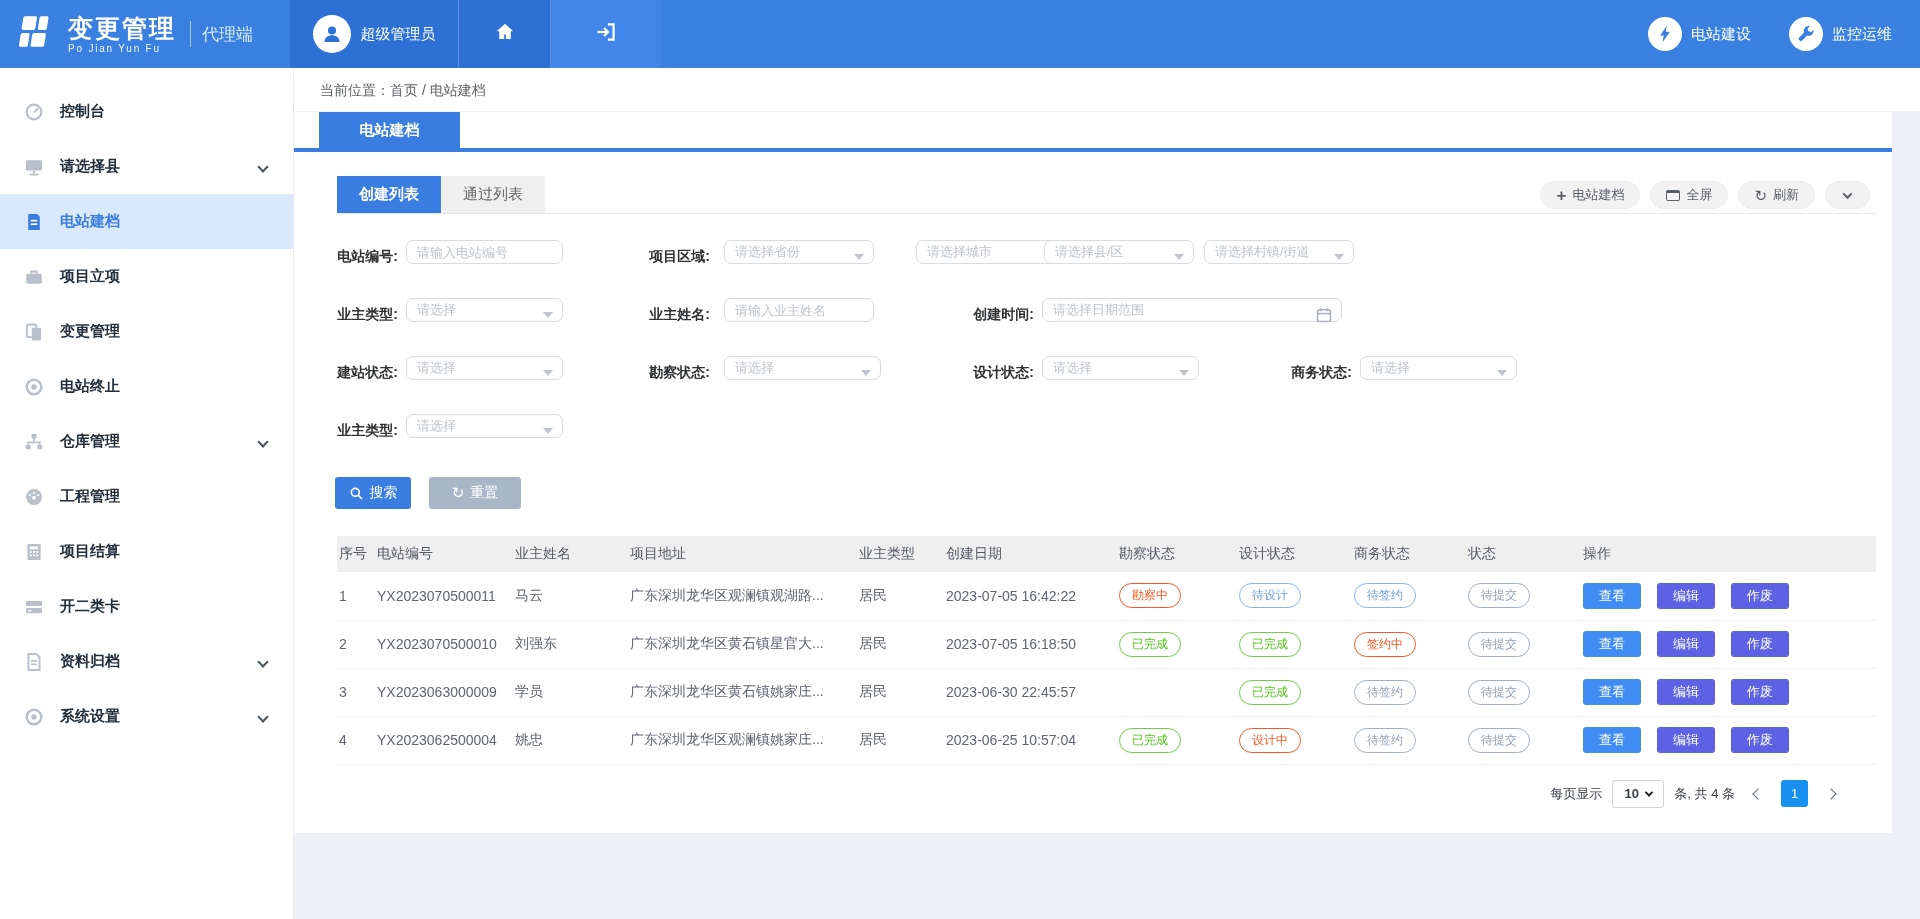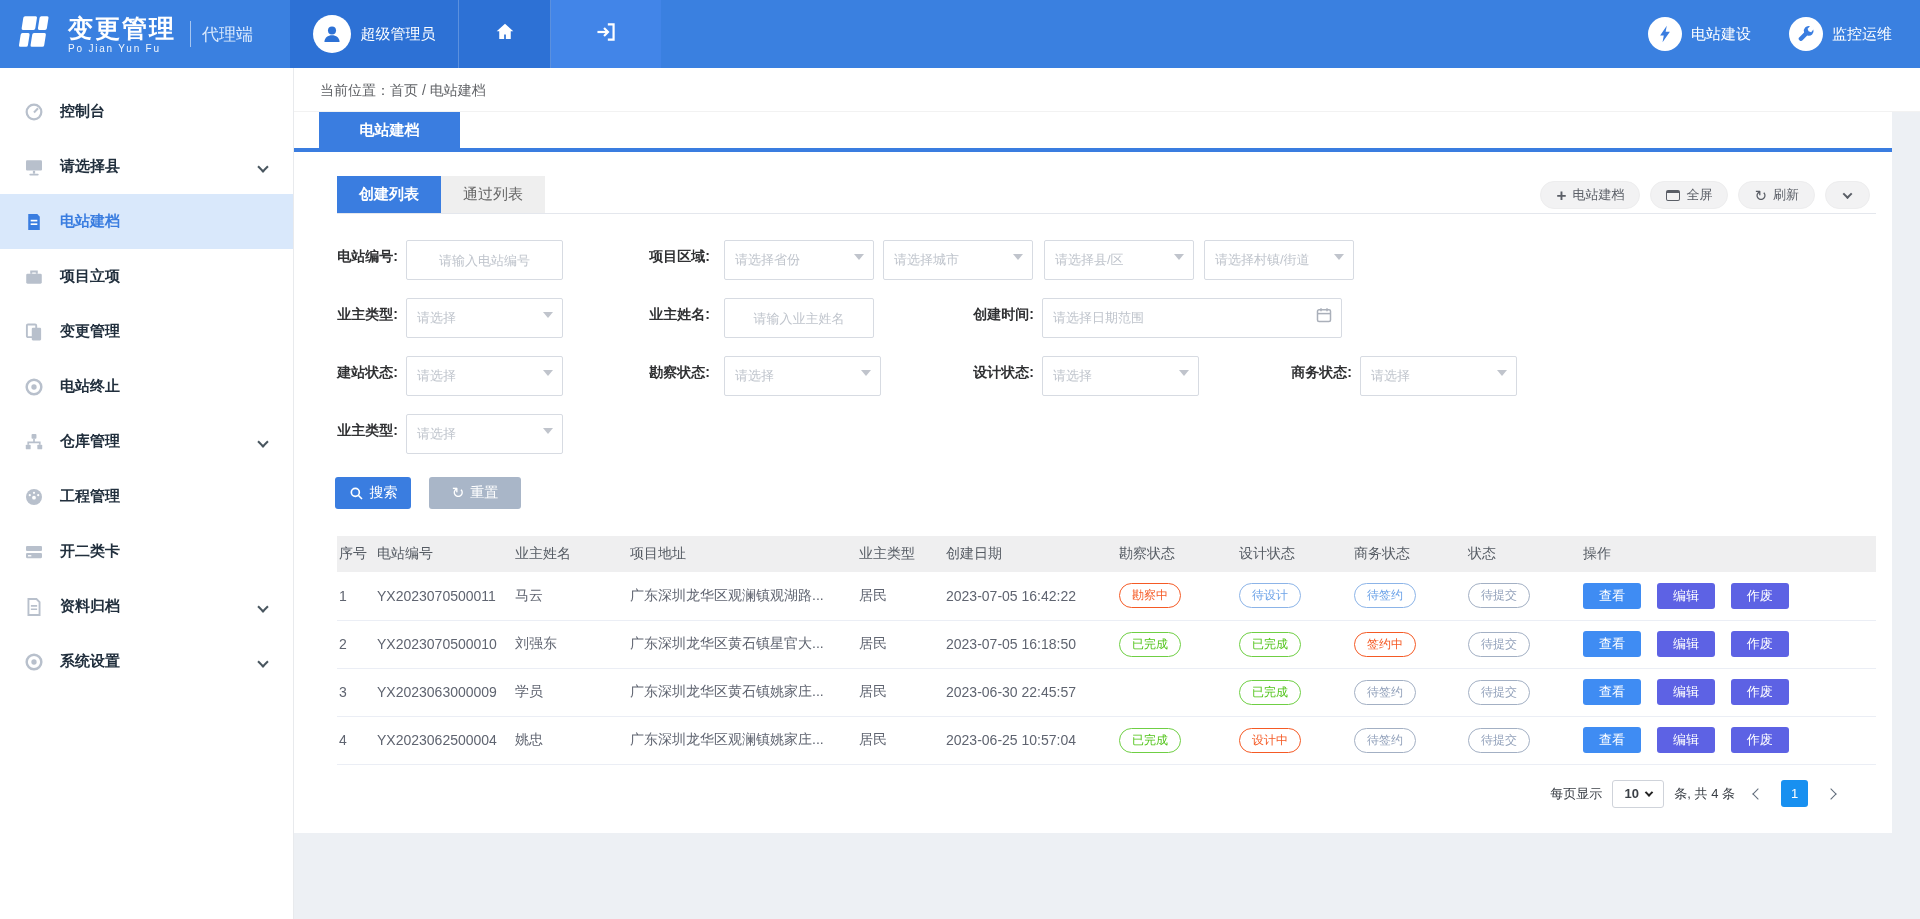--- a/index.html
+++ b/index.html
@@ -67,22 +67,22 @@
     border-radius:2px; margin-right:6px; }
   .tbtn .rf-ico { font-size:15px; margin-right:6px; line-height:1; }
   .tbtn .chev { width:7px; height:7px; border-right:2px solid #5a5e66; border-bottom:2px solid #5a5e66;
     transform:rotate(45deg) translate(-1px,-1px); }
 
   
   .filters { margin-top:26px; }
   .f-row { position:relative; height:32px; margin-bottom:26px; }
   .f-label { position:absolute; top:0; width:100px; line-height:32px; text-align:right;
     font-size:14px; font-weight:700; color:#303133; }
-  .f-ctrl { position:absolute; top:0; height:40px; border:1px solid #d7dbe2; border-radius:2px;
-    background:#fff;text-align:center; }
+  .f-ctrl { position:absolute; top:0; height:24px; border:1px solid #d7dbe2; border-radius:7px;
+    background:#fff; }
   input.f-ctrl { padding:0 10px; font-size:13px; color:#606266; outline:none;
     font-family:"Liberation Sans","DejaVu Sans",sans-serif; }
   input.f-ctrl::placeholder { color:#bfc4cc; }
   .f-select { display:flex; align-items:center; padding:0 24px 0 10px; font-size:13px;
     color:#bfc4cc; cursor:pointer; }
   .f-select .caret { position:absolute; right:9px; top:13px; width:0; height:0;
     border-left:5px solid transparent; border-right:5px solid transparent; border-top:6px solid #c0c4cc; }
   .f-date { display:flex; align-items:center; padding:0 30px 0 10px; font-size:13px;
     color:#bfc4cc; cursor:pointer; }
   .f-date svg { position:absolute; right:8px; top:7px; }
@@ -267,20 +267,37 @@
           <circle cx="9" cy="9.6" r="1.7" fill="#fff"></circle>
         <circle cx="5.2" cy="7.4" r="1" fill="#fff"></circle>
           <circle cx="12.8" cy="7.4" r="1" fill="#fff"></circle>
           <circle cx="9" cy="5.2" r="1" fill="#fff"></circle>
       </svg>
       </span>
     <span class="s-label">工程管理</span>
   </div>
   <div class="side-item">
     <span class="s-ico">
+      <svg width="20" height="20" viewBox="0 0 18 18">
+        <rect x="3" y="1.8" width="12" height="14.4" rx="1.2" fill="#b8c0cc"></rect>
+        <rect x="5.2" y="4" width="7.6" height="2.6" fill="#fff"></rect>
+        <g fill="#fff">
+            <rect x="5.2" y="8.2" width="1.8" height="1.6"></rect>
+            <rect x="8.1" y="8.2" width="1.8" height="1.6"></rect>
+            <rect x="11" y="8.2" width="1.8" height="1.6"></rect>
+        <rect x="5.2" y="11.2" width="1.8" height="1.6"></rect>
+            <rect x="8.1" y="11.2" width="1.8" height="1.6"></rect>
+            <rect x="11" y="11.2" width="1.8" height="1.6"></rect>
+          </g>
+      </svg>
+      </span>
+    <span class="s-label">项目结算</span>
+  </div>
+  <div class="side-item">
+    <span class="s-ico">
       <svg width="20" height="20" viewBox="0 0 18 18" fill="#b8c0cc">
         <rect x="1.8" y="3.6" width="14.4" height="4.6" rx="1"></rect>
           <rect x="1.8" y="10" width="14.4" height="4.6" rx="1"></rect>
           <rect x="3.6" y="11.8" width="3" height="1.2" fill="#fff"></rect>
       </svg>
       </span>
     <span class="s-label">开二类卡</span>
   </div>
   <div class="side-item">
     <span class="s-ico">
@@ -337,21 +354,21 @@
 
     <div class="filters">
       <div class="f-row">
         <span class="f-label" style="left:4px">电站编号:</span>
         <input class="f-ctrl" style="left: 112px; width: 157px;" placeholder="请输入电站编号">
         <span class="f-label" style="left:316px">项目区域:</span>
         <div class="f-ctrl f-select" style="left:430px;width:150px">
           <span>请选择省份</span>
             <span class="caret"></span>
         </div>
-        <div class="f-ctrl f-select" style="left:589px;width:150px">
+        <div class="f-ctrl f-select" style="left:622px;width:150px">
           <span>请选择城市</span>
             <span class="caret"></span>
         </div>
         <div class="f-ctrl f-select" style="left:750px;width:150px">
           <span>请选择县/区</span>
             <span class="caret"></span>
         </div>
         <div class="f-ctrl f-select" style="left:910px;width:150px">
           <span>请选择村镇/街道</span>
             <span class="caret"></span>

